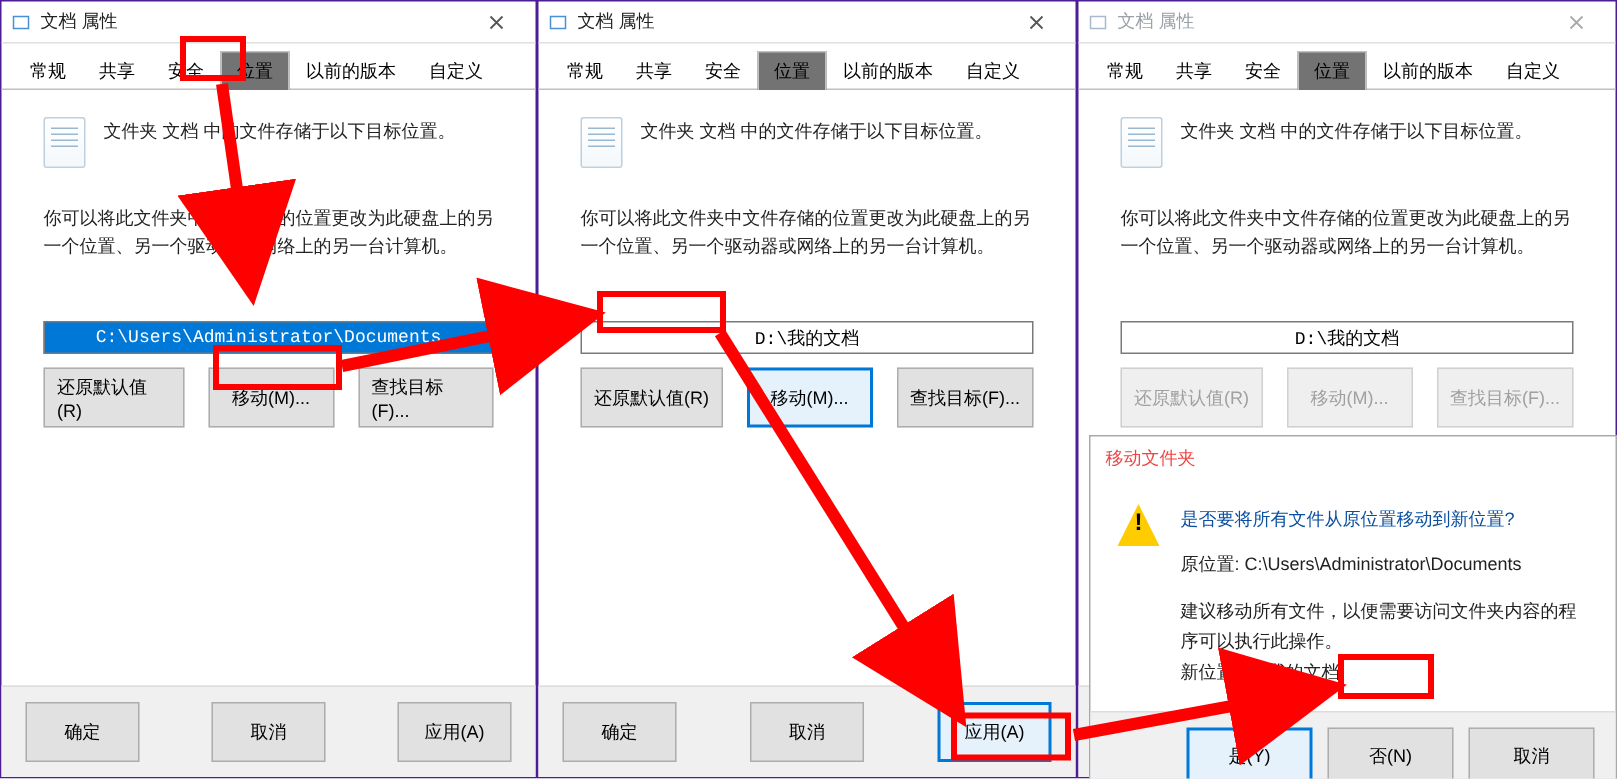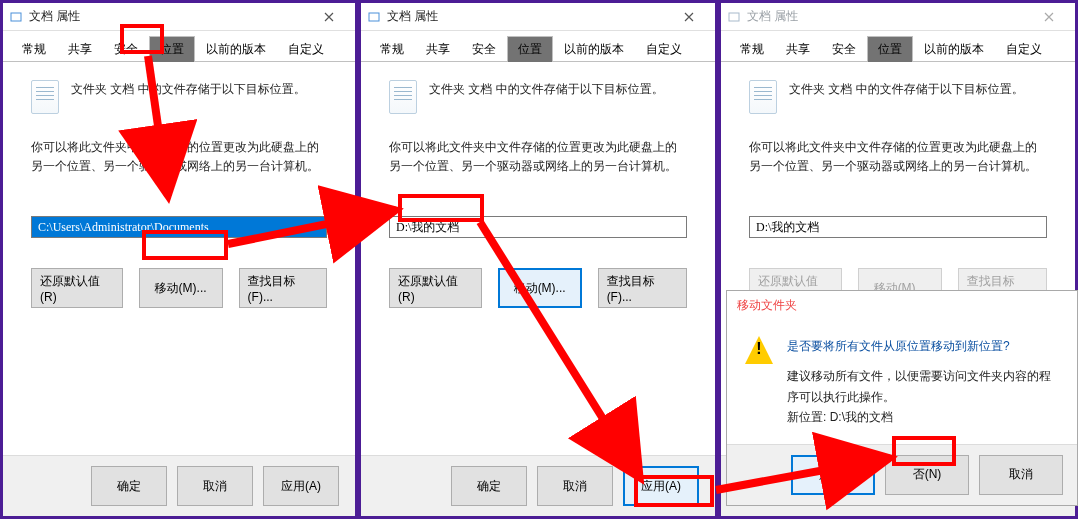--- a/index.html
+++ b/index.html
@@ -7,21 +7,21 @@
     font-family: "Microsoft YaHei", "Segoe UI", sans-serif;
     font-size: 12px;
     background: #fff;
     width: 1080px;
     height: 519px;
     position: relative;
     overflow: hidden;
   }
   .dialog {
     position: absolute;
-    border: 3px solid #4c1d95;
+    border: 1px solid #4c1d95;
     background: #fff;
     display: flex;
     flex-direction: column;
   }
   .titlebar {
     height: 28px;
     display: flex;
     align-items: center;
     padding: 0 6px;
     border-bottom: 1px solid #e0e0e0;
@@ -76,40 +76,41 @@
     box-shadow: 0 4px 0 #9ab8cf, 0 8px 0 #9ab8cf, 0 12px 0 #9ab8cf;
   }
   .msg { color: #222; line-height: 1.6; }
   .desc { color: #222; line-height: 1.6; margin-bottom: 40px; }
   .path-input {
     width: 100%;
     height: 22px;
     border: 1px solid #7a7a7a;
     padding: 2px 6px;
     font-size: 12px;
-    font-family: Liberation Serif, serif;
-    margin-bottom: 30px;
+    font-family: Liberation Mono, monospace;
+    margin-bottom: 9px;
+    text-align: center;
   }
   .btn-row { display: flex; gap: 16px; }
   .btn {
     min-width: 84px;
     height: 40px;
     border: 1px solid #adadad;
     background: #e1e1e1;
     display: inline-flex; align-items: center; justify-content: center;
     padding: 14px 8px;
     cursor: default;
   }
   .btn.primary { border: 2px solid #0078d7; background: #e5f1fb; }
   .btn.disabled { color: #a0a0a0; background: #efefef; border-color:#d0d0d0; }
   .footer {
     border-top: 1px solid #dcdcdc;
     padding: 10px 16px;
     display: flex;
-    justify-content: flex-end;
+    justify-content: space-between;
     gap: 10px;
     background: #f0f0f0;
   }
   .footer .btn { min-width: 76px; }
 
   
   .confirm {
     position: absolute;
     border: 1px solid #a9a9a9;
     background: #fff;
@@ -292,20 +293,21 @@
     <div class="btn">应用(A)</div>
   </div>
 </div>
 
 <div class="confirm" style="left:726px; top:290px; width:352px;">
   <div style="padding:6px 10px; color:#ef4444;">移动文件夹</div>
   <div class="confirm-body">
     <div class="warn-icon"></div>
     <div class="confirm-text">
       <span class="hdr">是否要将所有文件从原位置移动到新位置?</span>
+      <div>原位置: C:\Users\Administrator\Documents</div>
       <div style="margin-top:10px;">建议移动所有文件，以便需要访问文件夹内容的程序可以执行此操作。</div>
       <div>新位置: D:\我的文档</div>
     </div>
   </div>
   <div class="confirm-footer">
     <div class="btn primary">是(Y)</div>
     <div class="btn">否(N)</div>
     <div class="btn">取消</div>
   </div>
 </div>

